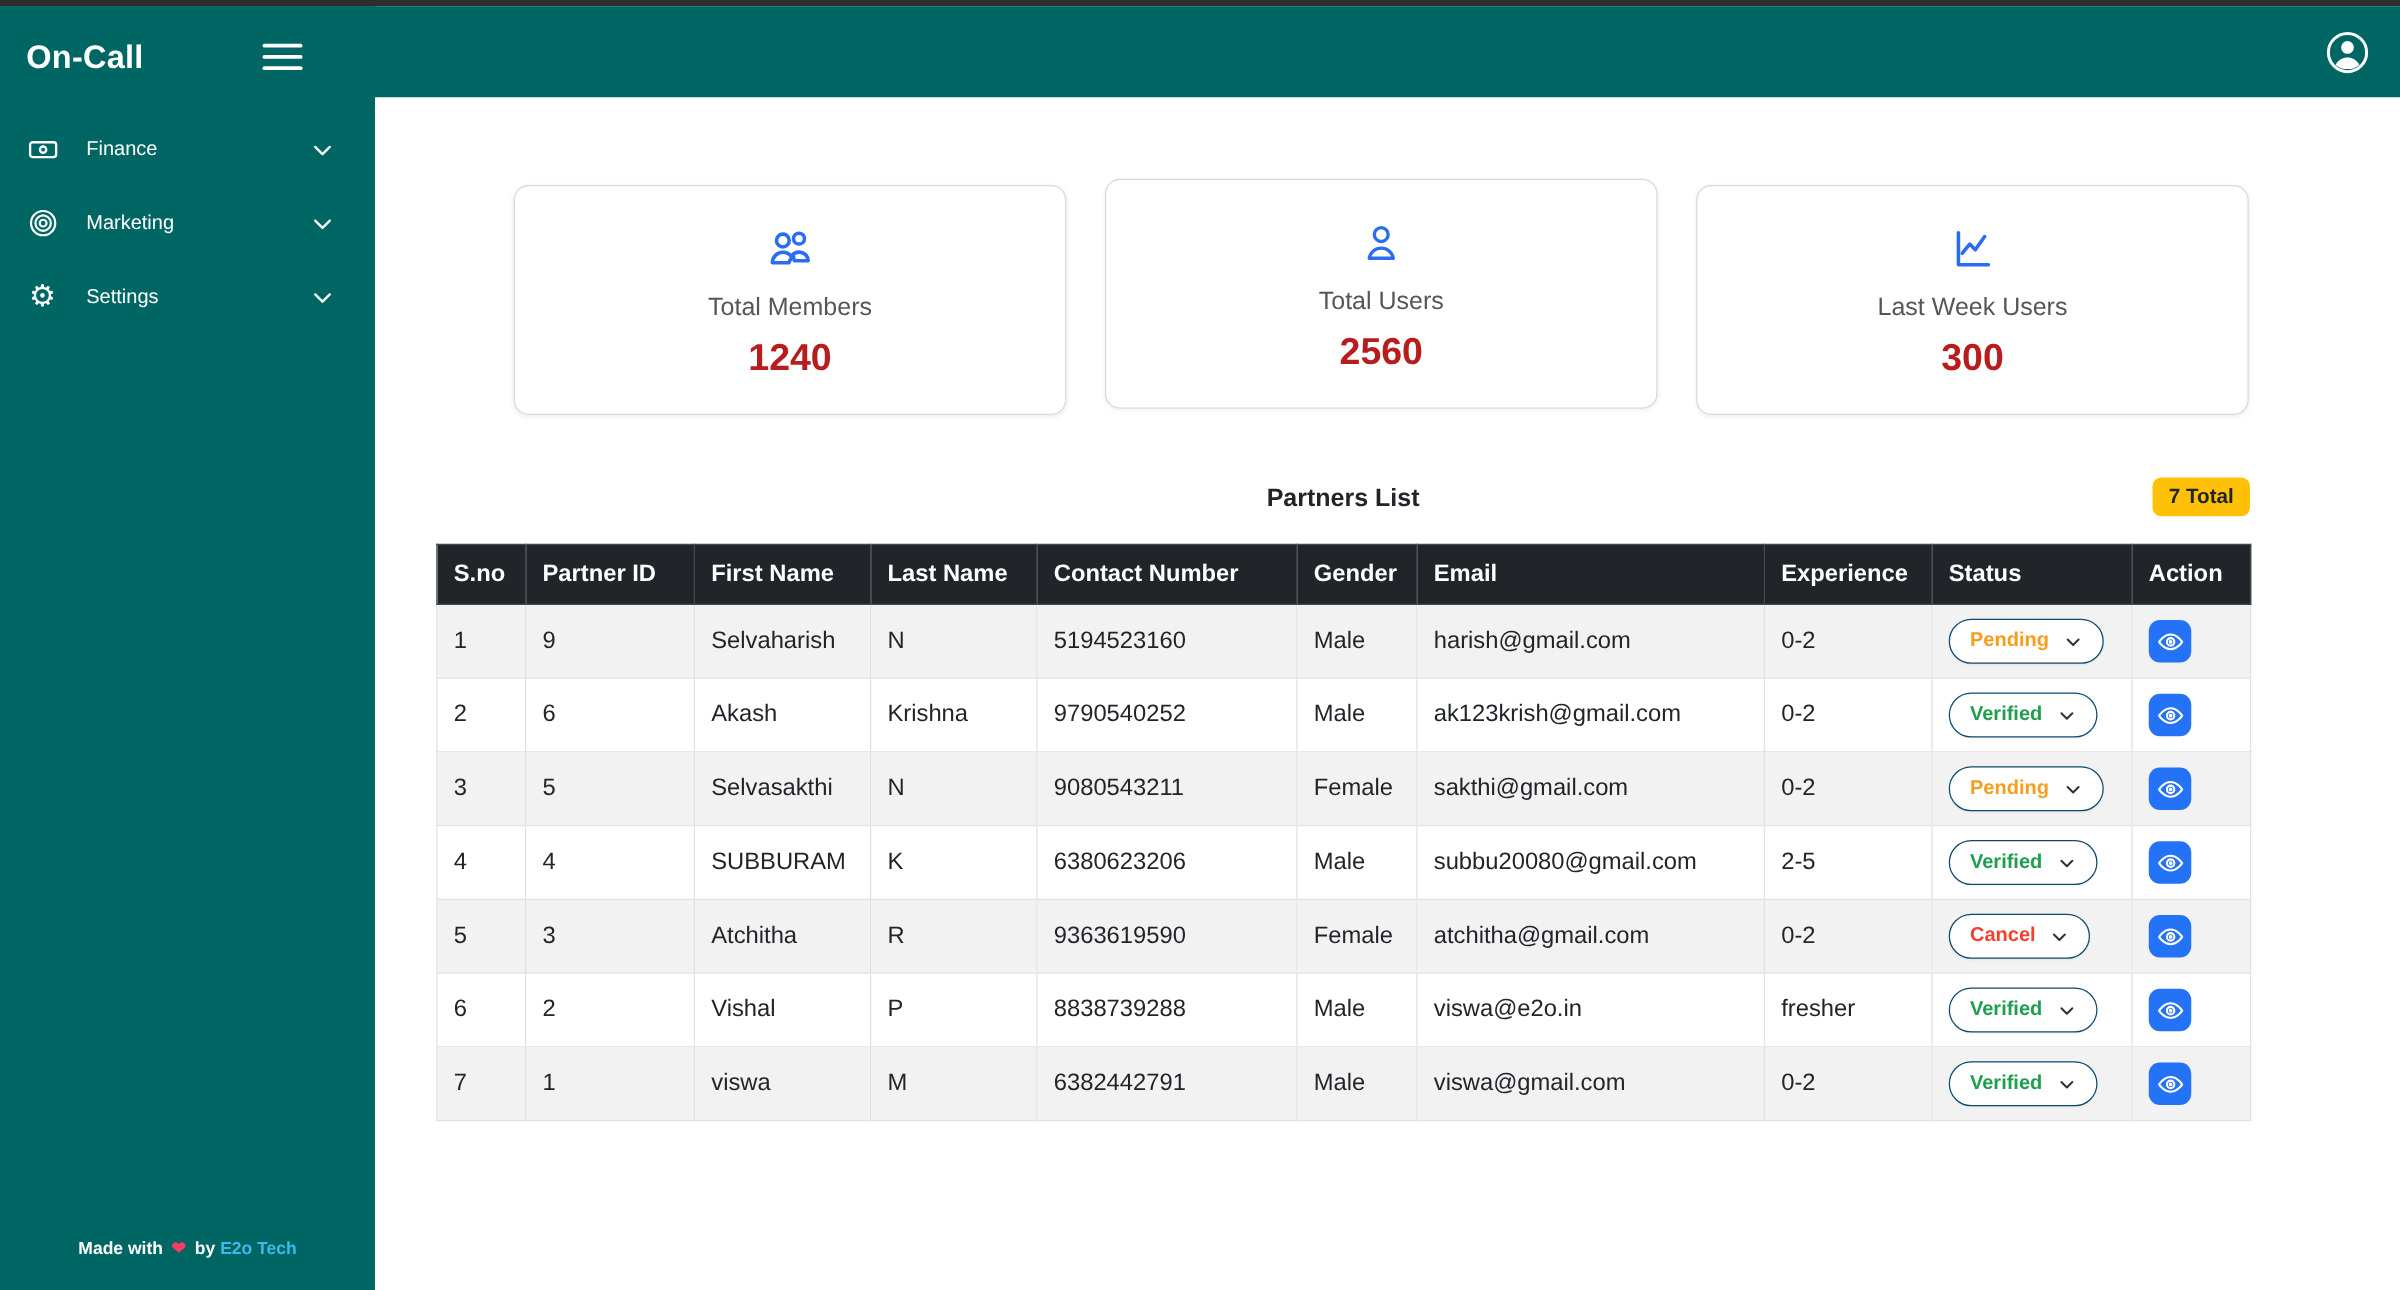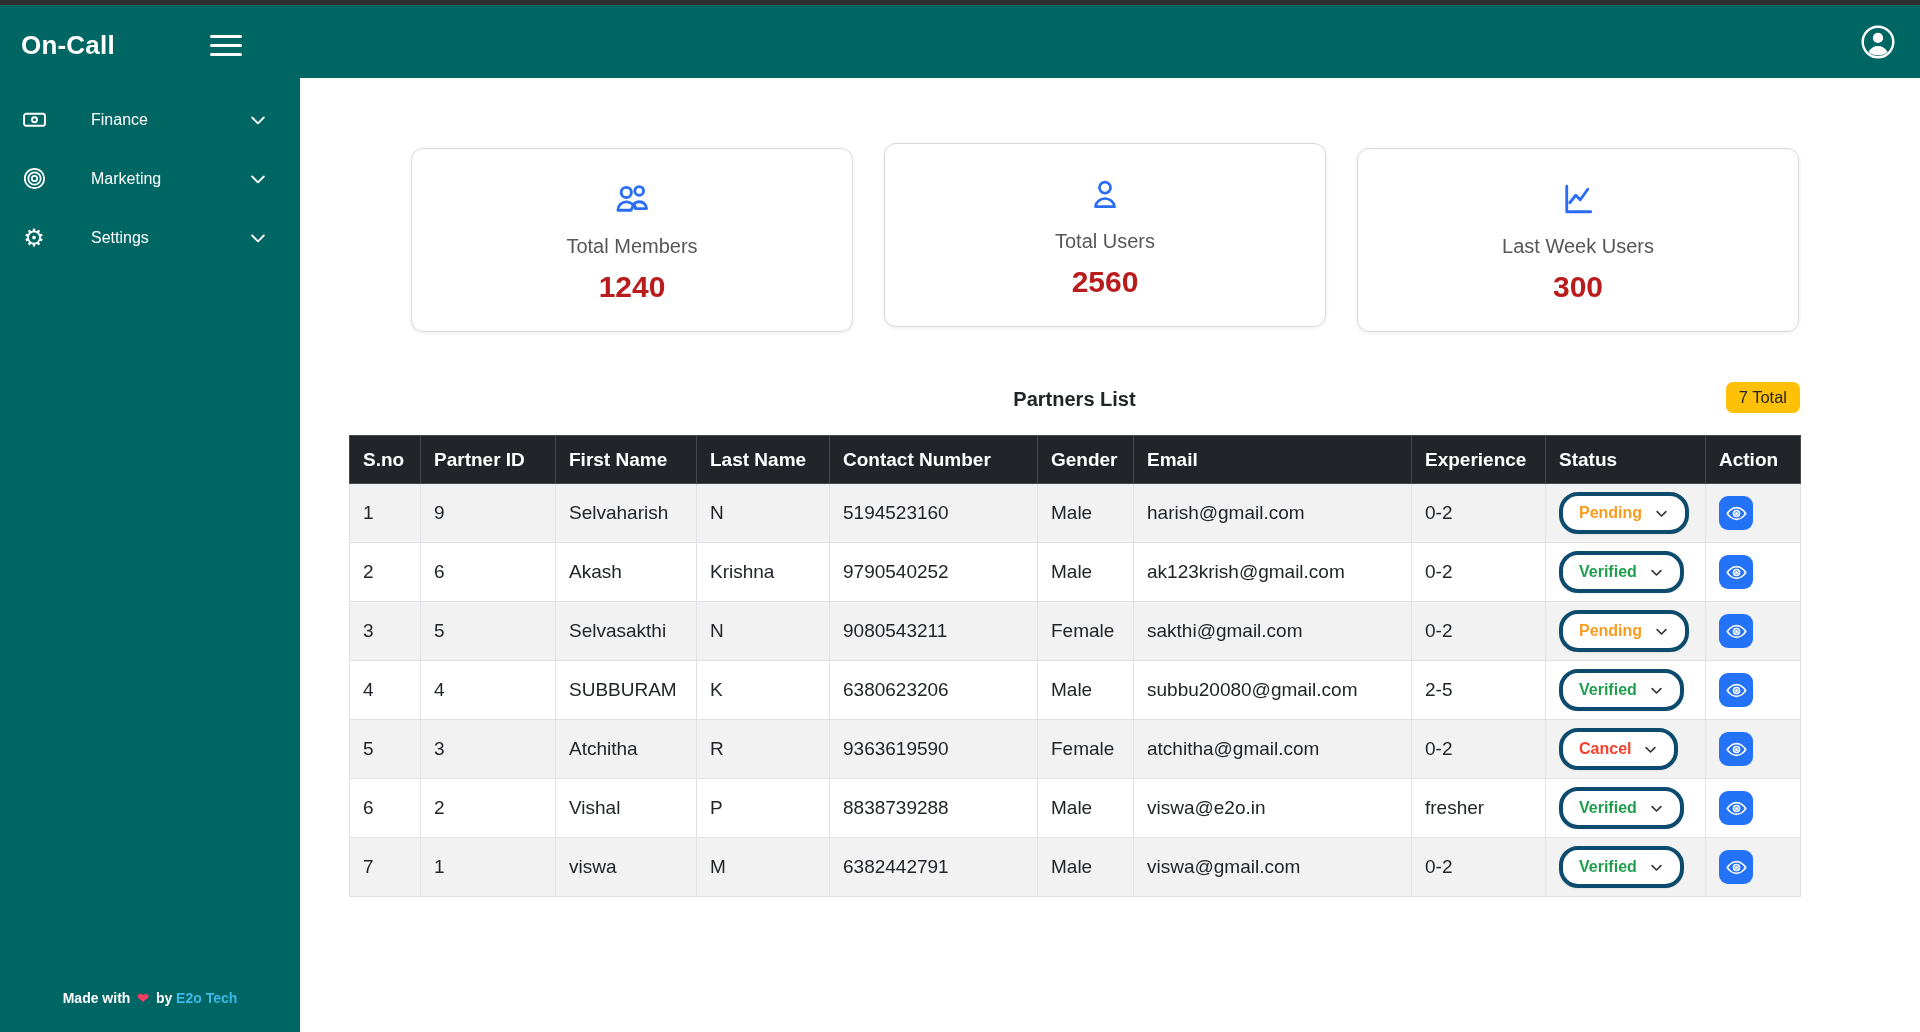--- a/index.html
+++ b/index.html
@@ -11,21 +11,21 @@
   .topbar { position:absolute; top:5px; left:0; right:0; height:73px; background:var(--teal); }
   .avatar { position:absolute; right:24px; top:50%; transform:translateY(-50%); width:36px; height:36px; cursor:pointer; }
 
   
   .sidebar { position:absolute; top:5px; left:0; width:300px; bottom:0; background:var(--teal); color:#fff; z-index:2; }
   .side-head { display:flex; align-items:center; justify-content:space-between; padding:24px 58px 24px 21px; }
   .brand { font-size:26px; font-weight:bold; letter-spacing:.2px; }
   .burger { width:32px; cursor:pointer; }
   .burger div { height:3px; background:#fff; border-radius:2px; margin:6px 0; }
   .side-menu { margin-top:4px; }
-  .side-item { display:flex; align-items:center; height:59px; padding:0 32px 0 21px; cursor:pointer;gap:22px; }
+  .side-item { display:flex; align-items:center; height:59px; padding:0 32px 0 21px; cursor:pointer; }
   .side-icon { width:26px; height:26px; display:flex; align-items:center; justify-content:center; }
   .side-icon svg { display:block; }
   .gear-glyph { font-size:24px; line-height:1; }
   .side-label { font-size:16px; margin-left:22px; flex:1; }
   .side-chev { width:20px; height:20px; }
   .side-footer { position:absolute; bottom:26px; left:0; right:0; text-align:center; font-size:14px; font-weight:bold; }
   .side-footer .heart { color:var(--heart); padding:0 3px; }
   .side-footer .brand-link { color:var(--link); cursor:pointer; }
 
   
@@ -37,30 +37,30 @@
     justify-content:center; text-align:center; }
   .stat-card.raised { transform:translateY(-5px); }
   .stat-icon { height:40px; display:flex; align-items:flex-end; justify-content:center; margin-bottom:18px; }
   .stat-label { font-size:20px; color:#565656; margin-bottom:12px; }
   .stat-value { font-size:30px; font-weight:bold; color:#b91c1c; }
 
   
   .partners-header { position:relative; margin:47px 0 0 49px; width:1451px; height:40px; }
   .partners-title { position:absolute; left:0; right:0; text-align:center; font-size:20px; font-weight:bold; color:#212529; line-height:40px; }
   .total-badge { position:absolute; right:0; top:3px; background:var(--yellow); color:#212529;
-    font-size:16.5px; font-weight:normal; padding:6px 13px; border-radius:7px; }
+    font-size:16.5px; font-weight:bold; padding:6px 13px; border-radius:7px; }
 
   table.partners { margin:16px 0 0 49px; width:1451px; border-collapse:collapse; table-layout:fixed; font-size:19px; color:#212529; }
   table.partners th { background:#212529; color:#fff; font-weight:bold; text-align:left; height:48px;
     padding:0 0 0 13px; border:1px solid #45494e; font-size:19px; }
   table.partners td { height:59px; padding:0 6px 0 13px; border:1px solid #dee2e6; background:#fff;
     overflow:hidden; white-space:nowrap; }
   table.partners tr:nth-child(odd) td { background:#f2f2f2; }
 
-  .status-pill { display:inline-flex; align-items:center; gap:12px; background:#fff; border:4px solid #0c4a6e;
+  .status-pill { display:inline-flex; align-items:center; gap:12px; background:#fff; border:1px solid #0c4a6e;
     border-radius:19px; padding:8px 16px; font-size:16px; font-weight:bold; cursor:pointer;
     box-shadow:0 1px 2px rgba(0,0,0,.06); font-family:"Liberation Sans", sans-serif; }
   .status-pill svg { display:block; }
 
   .view-btn { width:34px; height:34px; background:var(--blue); border:none; border-radius:9px; cursor:pointer;
     display:flex; align-items:center; justify-content:center; }
   .view-btn svg { display:block; }
 </style>
 </head>
 <body>

